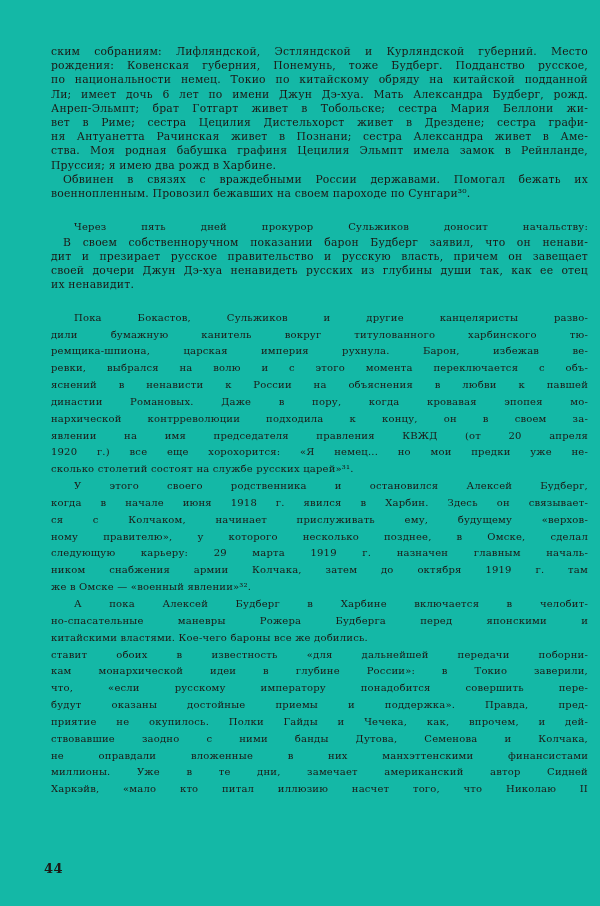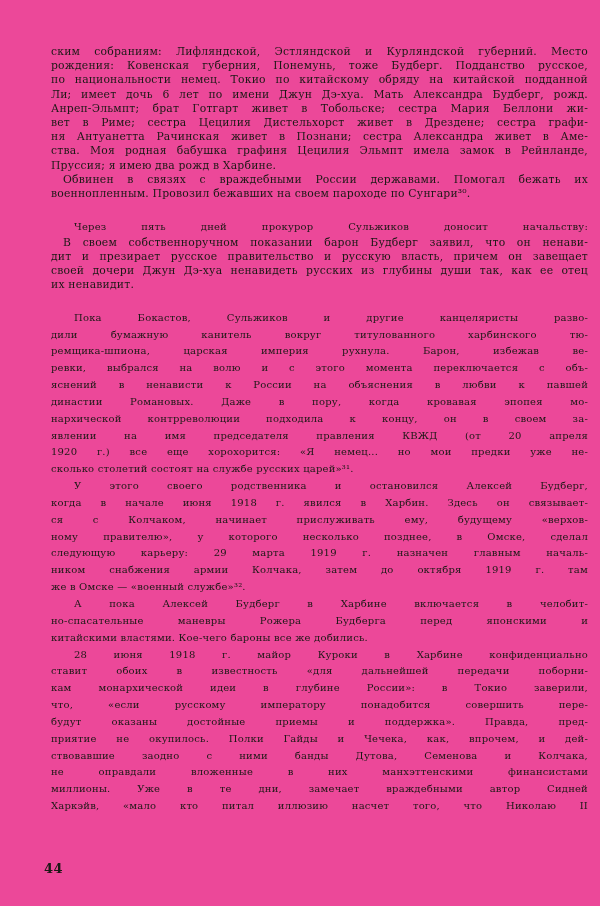--- a/index.html
+++ b/index.html
@@ -58,21 +58,21 @@
     top: 861px;
     font-size: 13px;
     font-weight: 700;
     letter-spacing: 0.5px;
     color: #1c1916;
   }
 </style>
 </head>
 <body>
 
-<div class="page" style="background: #ec4899;">
+<div class="page" style="background: #14b8a6;">
   <div class="text-column" style="color: rgb(28, 25, 22);">
       <div class="block small">
         <div class="line j">ским собраниям: Лифляндской, Эстляндской и Курляндской губерний. Место</div>
         <div class="line j">рождения: Ковенская губерния, Понемунь, тоже Будберг. Подданство русское,</div>
         <div class="line j">по национальности немец. Токио по китайскому обряду на китайской подданной</div>
         <div class="line j">Ли; имеет дочь 6 лет по имени Джун Дэ-хуа. Мать Александра Будберг, рожд.</div>
         <div class="line j">Анреп-Эльмпт; брат Готгарт живет в Тобольске; сестра Мария Беллони жи-</div>
         <div class="line j">вет в Риме; сестра Цецилия Дистельхорст живет в Дрездене; сестра графи-</div>
         <div class="line j">ня Антуанетта Рачинская живет в Познани; сестра Александра живет в Аме-</div>
         <div class="line j">ства. Моя родная бабушка графиня Цецилия Эльмпт имела замок в Рейнланде,</div>
@@ -99,30 +99,29 @@
         <div class="line j">нархической контрреволюции подходила к концу, он в своем за-</div>
         <div class="line j">явлении на имя председателя правления КВЖД (от 20 апреля</div>
         <div class="line j">1920 г.) все еще хорохорится: «Я немец... но мои предки уже не-</div>
         <div class="line l">сколько столетий состоят на службе русских царей»³¹.</div>
         <div class="line j ind">У этого своего родственника и остановился Алексей Будберг,</div>
         <div class="line j">когда в начале июня 1918 г. явился в Харбин. Здесь он связывает-</div>
         <div class="line j">ся с Колчаком, начинает прислуживать ему, будущему «верхов-</div>
         <div class="line j">ному правителю», у которого несколько позднее, в Омске, сделал</div>
         <div class="line j">следующую карьеру: 29 марта 1919 г. назначен главным началь-</div>
         <div class="line j">ником снабжения армии Колчака, затем до октября 1919 г. там</div>
-        <div class="line l">же в Омске — «военный службе»³².</div>
+        <div class="line l">же в Омске — «военный явлении»³².</div>
         <div class="line j ind">А пока Алексей Будберг в Харбине включается в челобит-</div>
         <div class="line j">но-спасательные маневры Рожера Будберга перед японскими и</div>
         <div class="line l">китайскими властями. Кое-чего бароны все же добились.</div>
-        <div class="line j ind">28 июня 1918 г. майор Куроки в Харбине конфиденциально</div>
         <div class="line j">ставит обоих в известность «для дальнейшей передачи поборни-</div>
         <div class="line j">кам монархической идеи в глубине России»: в Токио заверили,</div>
         <div class="line j">что, «если русскому императору понадобится совершить пере-</div>
         <div class="line j">будут оказаны достойные приемы и поддержка». Правда, пред-</div>
         <div class="line j">приятие не окупилось. Полки Гайды и Чечека, как, впрочем, и дей-</div>
         <div class="line j">ствовавшие заодно с ними банды Дутова, Семенова и Колчака,</div>
         <div class="line j">не оправдали вложенные в них манхэттенскими финансистами</div>
-        <div class="line j">миллионы. Уже в те дни, замечает враждебными автор Сидней</div>
+        <div class="line j">миллионы. Уже в те дни, замечает американский автор Сидней</div>
         <div class="line j">Харкэйв, «мало кто питал иллюзию насчет того, что Николаю II</div>
       </div>
     </div>
   <div class="page-number">44</div>
 </div>
 
 </body></html>

